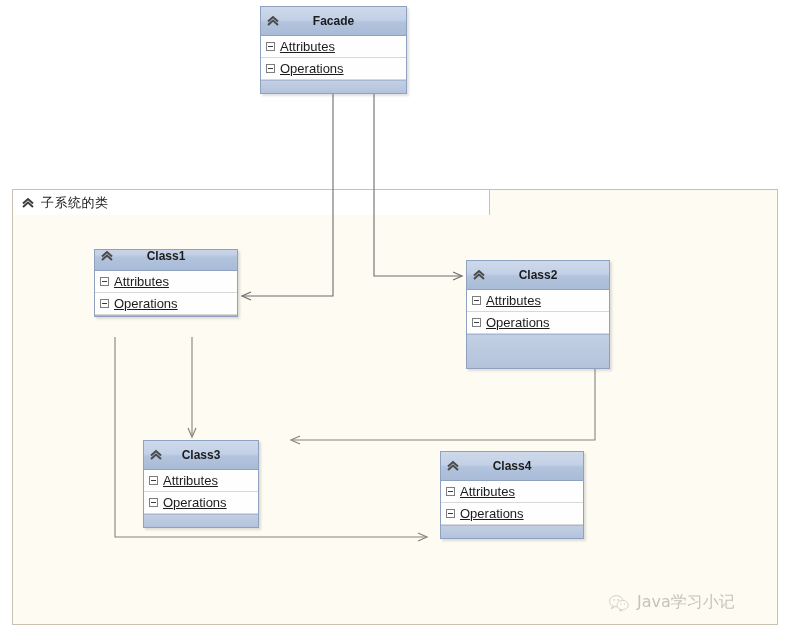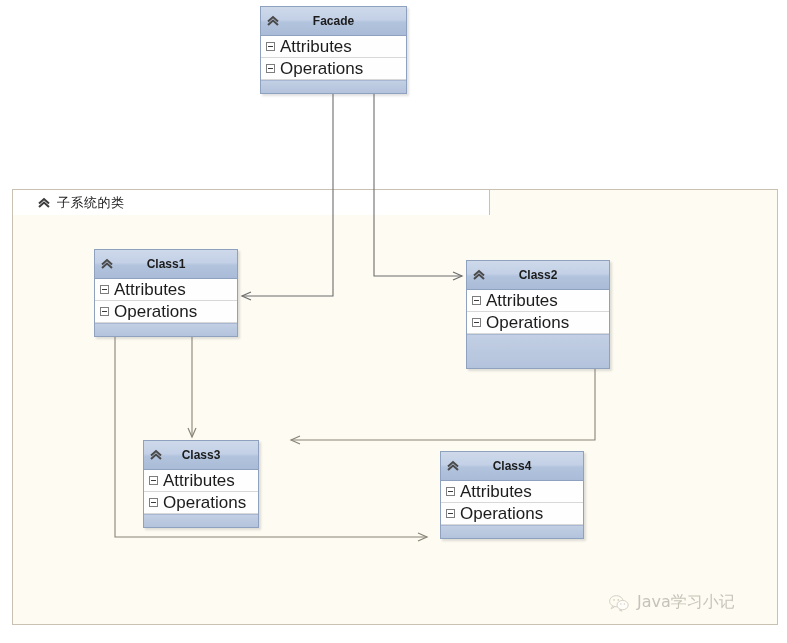--- a/index.html
+++ b/index.html
@@ -30,21 +30,21 @@
     background: #fdfbf2;
   }
   .package-tab {
     position: absolute;
     box-sizing: border-box;
     border: 1px solid #c9c2b3;
     border-bottom: none;
     background: #ffffff;
     display: flex;
     align-items: center;
-    padding-left: 24px;
+    padding-left: 8px;
   }
   .package-tab-label {
     font-size: 13px;
     color: #1a1a1a;
     font-family: "DejaVu Sans", "Liberation Sans", sans-serif;
     letter-spacing: 0.5px;
   }
 
   
   .class-box {
@@ -88,24 +88,25 @@
     background: #fefefe;
     border-bottom: 1px solid #d8d8d8;
     display: flex;
     align-items: center;
     padding-left: 5px;
   }
   .compartment:last-of-type {
     border-bottom: 1px solid #c9cfd8;
   }
   .compartment-label {
-    font-size: 17px;
+    font-size: 13px;
     color: #1c1c1c;
     font-family: "Liberation Sans", sans-serif;
     margin-left: 5px;
+    text-decoration: underline;
   }
   .expander-icon {
     width: 9px;
     height: 9px;
     box-sizing: border-box;
     border: 1px solid #7d7d7d;
     background: #ffffff;
     position: relative;
     flex: 0 0 9px;
   }
@@ -199,21 +200,21 @@
       <span class="expander-icon"></span>
       <span class="compartment-label">Attributes</span>
     </div>
     <div class="compartment">
       <span class="expander-icon"></span>
       <span class="compartment-label">Operations</span>
     </div>
     <div class="class-footer"></div>
   </div>
 
-  <div class="class-box" id="class-box-1" style="left: 94px; top: 249px; width: 144px; height: 88px;">
+  <div class="class-box" id="class-box-1" style="left: 94px; top: 249px; width: 144px; height: 68px;">
     <div class="class-header">
       <svg class="chevron-icon" viewBox="0 0 14 14">
         <path d="M2 7.5 L7 3 L12 7.5" fill="none" stroke="#4a4a4a" stroke-width="2"></path>
         <path d="M2 11 L7 6.5 L12 11" fill="none" stroke="#4a4a4a" stroke-width="2"></path>
       </svg>
       <span class="class-title">Class1</span>
     </div>
     <div class="compartment">
       <span class="expander-icon"></span>
       <span class="compartment-label">Attributes</span>

